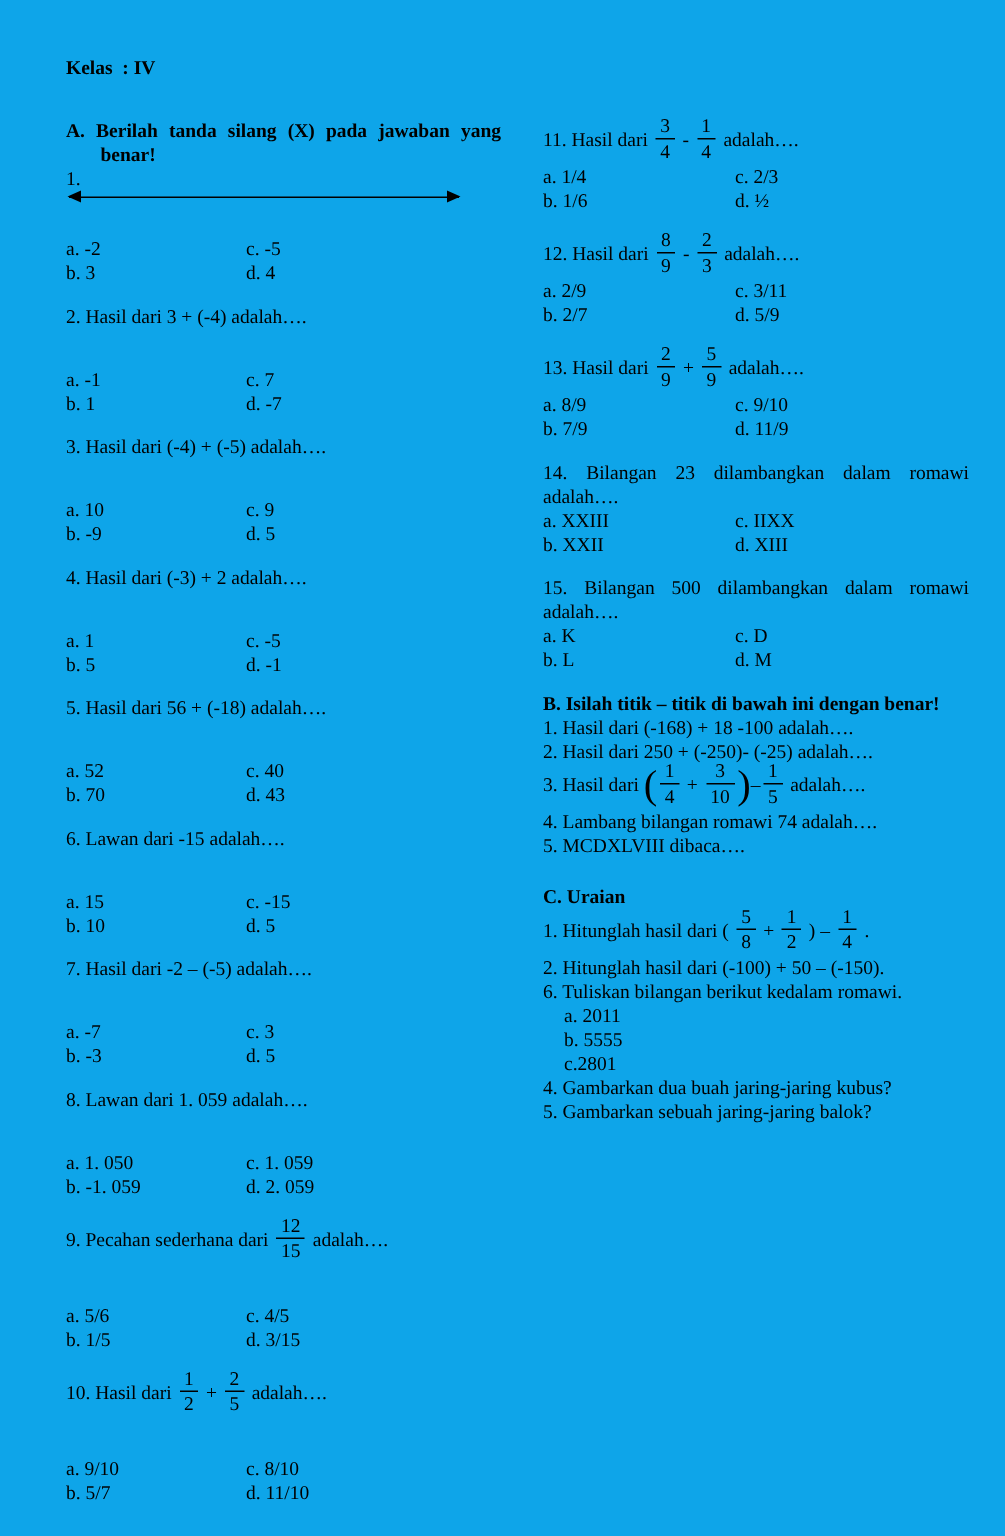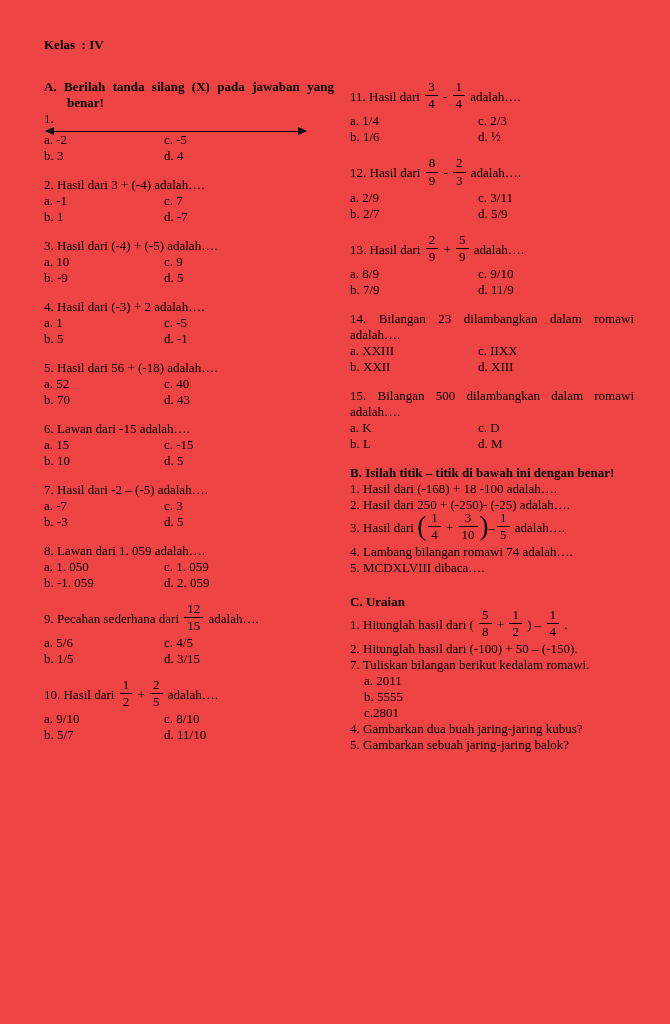--- a/index.html
+++ b/index.html
@@ -1,51 +1,51 @@
 <!DOCTYPE html>
 <html><head>
 <meta charset="utf-8">
 <style>
   html,body { margin:0; padding:0; background:#ffffff; }
   .page {
     position: relative;
     width: 670px;
     height: 1024px;
-    background: #ef4444;
+    background: #0ea5e9;
     box-sizing: border-box;
     padding: 37px 0 0 44px;
     font-family: "Liberation Serif", "DejaVu Serif", serif;
     font-size: 13px;
     line-height: 16px;
     color: #000000;
     overflow: hidden;
   }
   .kelas {
     font-weight: bold;
     white-space: pre;
     margin-bottom: 26px;
   }
-  .columns { display: flex; gap: 16px; align-items: center; }
+  .columns { display: flex; gap: 28px; align-items: flex-start; }
   .col-left  { width: 290px; flex: none; }
   .col-right { width: 284px; flex: none; }
 
   .sec-title { font-weight: bold; }
   .sec-title .line1 { text-align: justify; text-align-last: justify; }
   .sec-title .line2 { padding-left: 23px; }
 
   .question { margin-bottom: 13px; }
   .item     { margin-bottom: 0; }
 
   .qline { min-height: 16px; }
   .qline.justify { text-align: justify; text-align-last: justify; }
   .qline.gap { margin-top: 22px; }
   .qline.indent { padding-left: 14px; }
 
   .options { display: grid; grid-auto-flow: column; grid-template-rows: repeat(2, 16px); }
-  .col-left  .options { grid-template-columns: 120px auto; }
+  .col-left  .options { grid-template-columns: 120px auto; margin-top: 26px; }
   .col-right .options { grid-template-columns: 128px auto; }
   .option { white-space: pre; }
 
   .frac {
     display: inline-block;
     vertical-align: middle;
     text-align: center;
     line-height: 1.08;
     margin: 0 2px;
     position: relative;
@@ -270,21 +270,21 @@
       <div class="sec-block-c">
         <div class="sec-title">C. Uraian</div>
         <div class="items">
             <div class="item">
               <div class="qline">1. Hitunglah hasil dari ( <span class="frac"><span class="num">5</span><span class="den">8</span></span> + <span class="frac"><span class="num">1</span><span class="den">2</span></span> ) – <span class="frac"><span class="num">1</span><span class="den">4</span></span> .</div>
             </div>
             <div class="item">
               <div class="qline">2. Hitunglah hasil dari (-100) + 50 – (-150).</div>
             </div>
             <div class="item">
-              <div class="qline">7. Tuliskan bilangan berikut kedalam romawi.</div>
+              <div class="qline">6. Tuliskan bilangan berikut kedalam romawi.</div>
               <div class="qline indent">a. 2011</div>
               <div class="qline indent">b. 5555</div>
               <div class="qline indent">c.2801</div>
             </div>
             <div class="item">
               <div class="qline">4. Gambarkan dua buah jaring-jaring kubus?</div>
             </div>
             <div class="item">
               <div class="qline">5. Gambarkan sebuah jaring-jaring balok?</div>
             </div>

